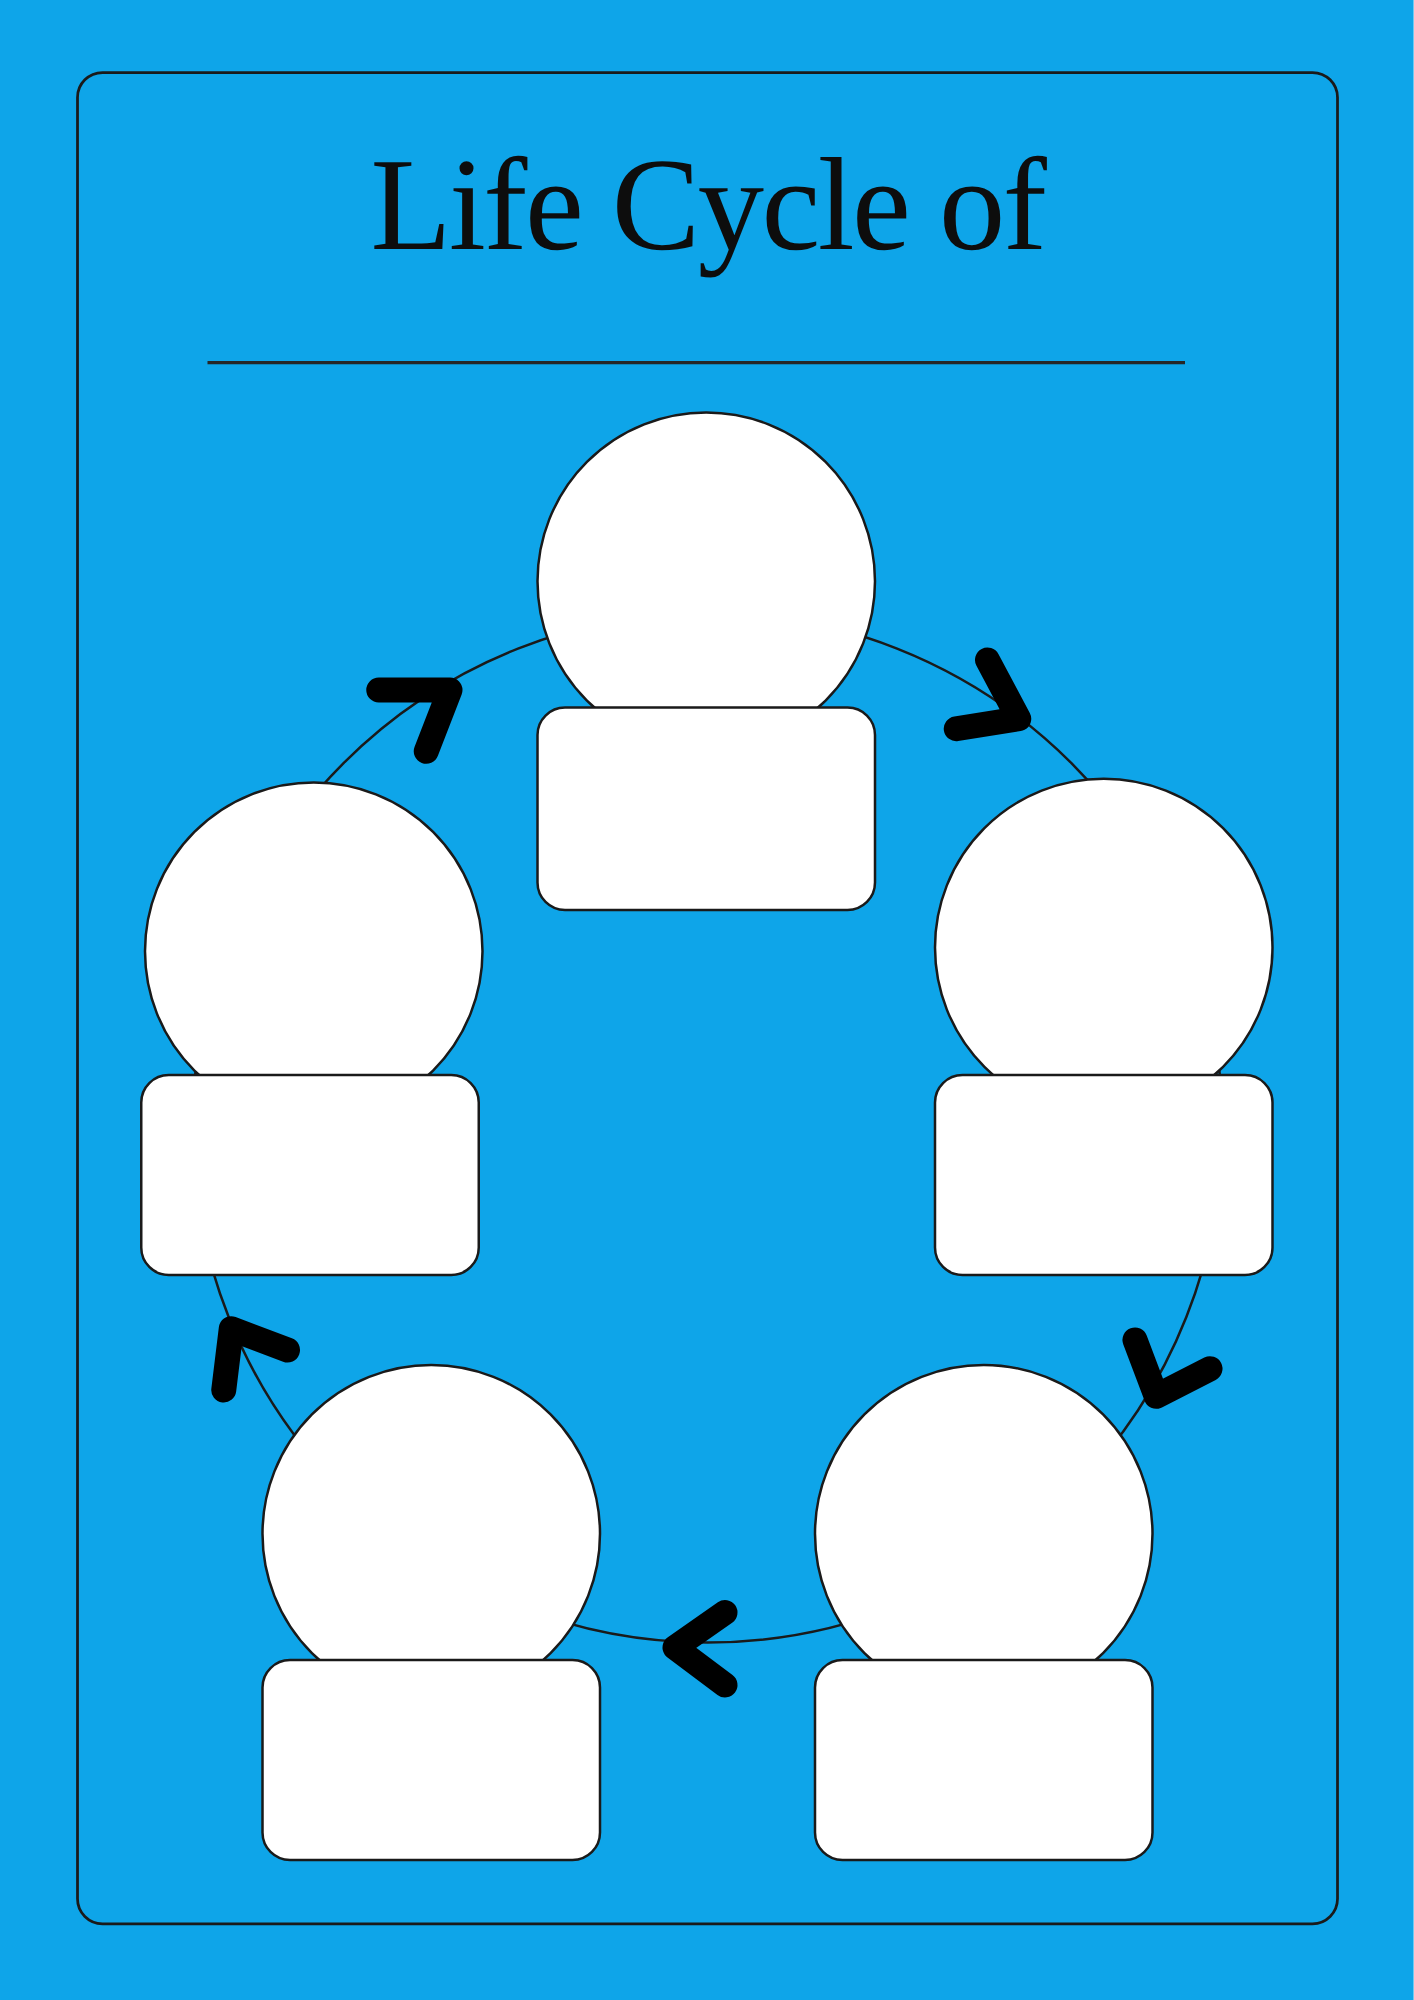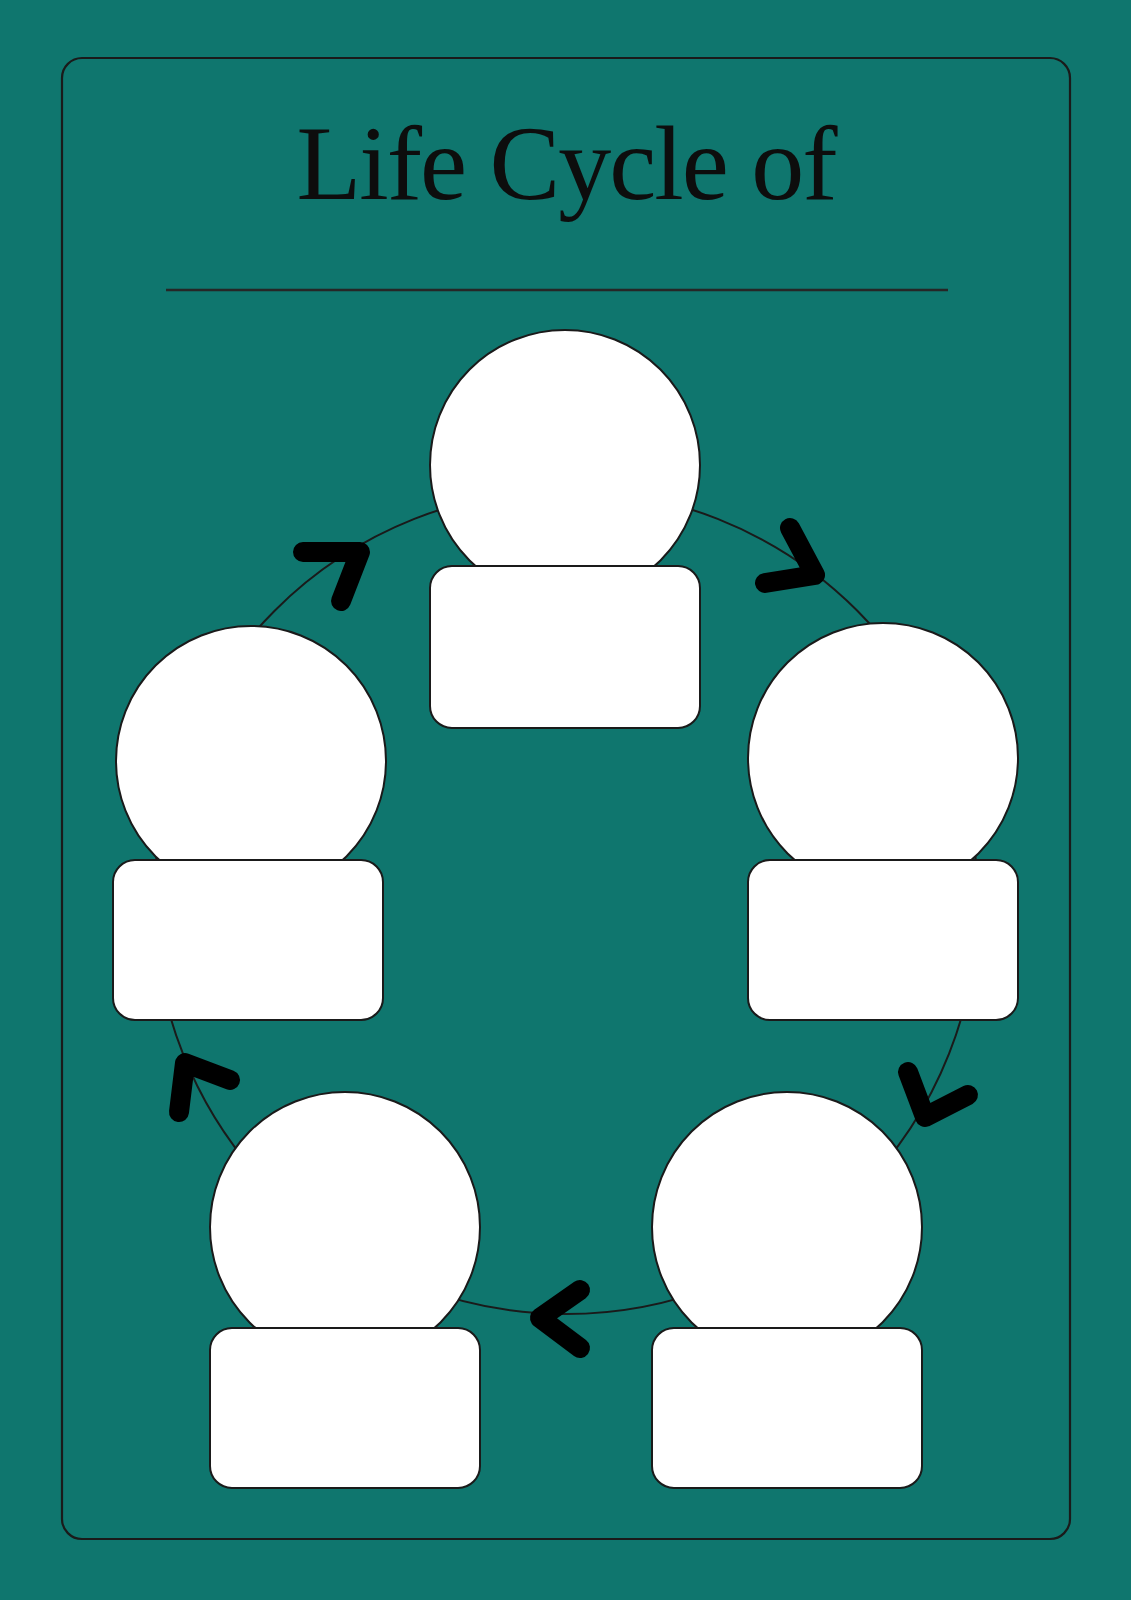--- a/index.html
+++ b/index.html
@@ -4,21 +4,21 @@
 <style>
   html, body {
     margin: 0;
     padding: 0;
     background: #ffffff;
   }
   .page {
     position: relative;
     width: 1131px;
     height: 1600px;
-    background: #0f766e;
+    background: #0ea5e9;
     overflow: hidden;
   }
   svg { display: block; }
 
   .page-border {
     fill: none;
     stroke: #1a1a1a;
     stroke-width: 2.2;
   }
   .title-text {

